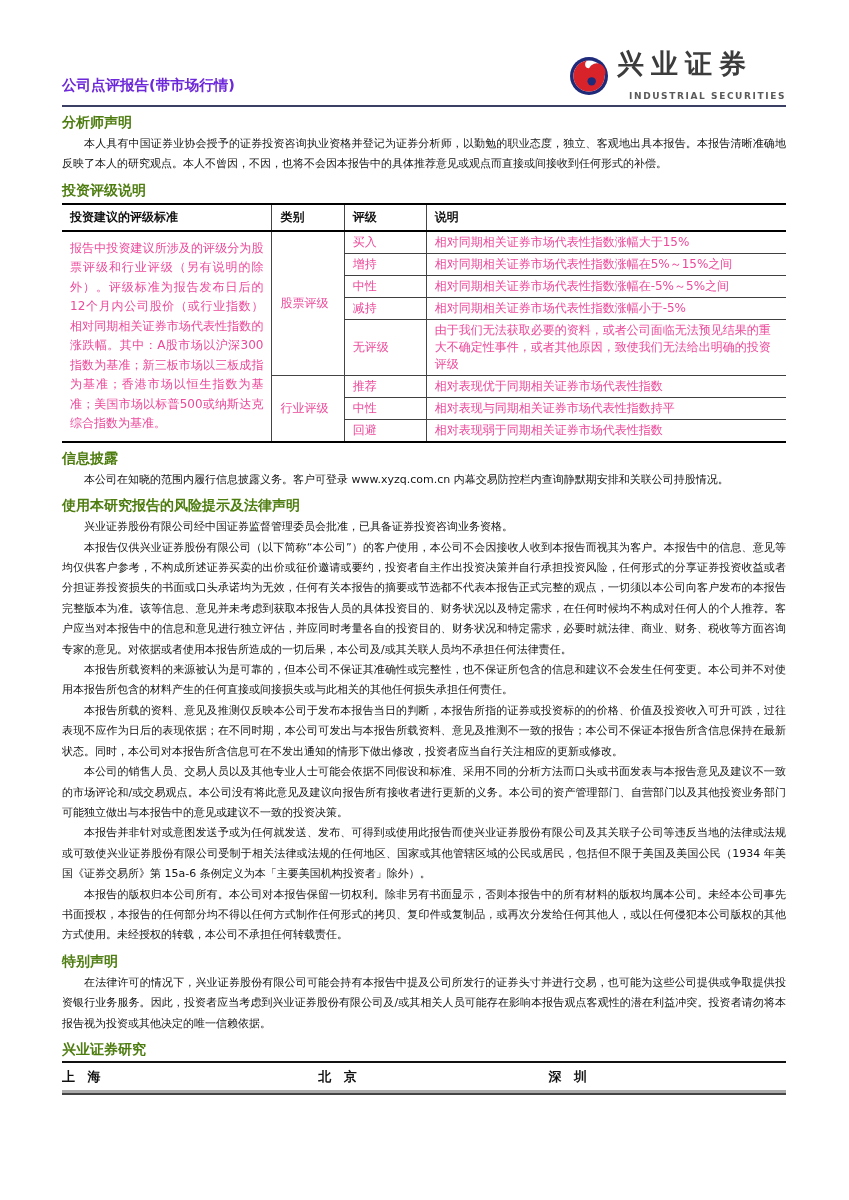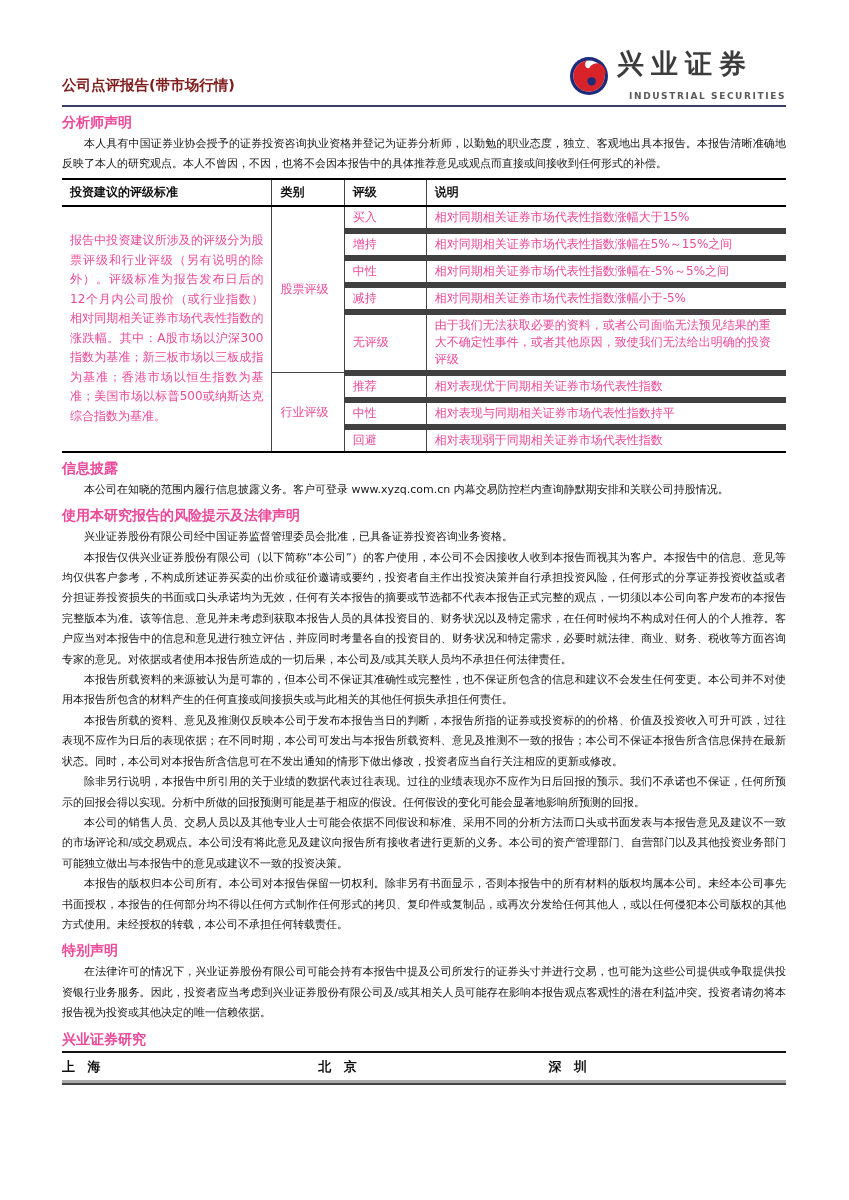--- a/index.html
+++ b/index.html
@@ -2,42 +2,42 @@
 <html><head>
 <meta charset="utf-8">
 <style>
   * { margin:0; padding:0; box-sizing:border-box; }
   html,body { width:849px; height:1200px; background:#ffffff; overflow:hidden;
     font-family:"DejaVu Sans","Liberation Sans",sans-serif; color:#111; }
   .page { width:849px; height:1200px; padding:50px 63px 0 62px; position:relative; }
 
   
   .hdr { display:flex; justify-content:space-between; align-items:flex-end; }
-  .hdr-title { font-size:14.5px; font-weight:bold; color:#7f1d1d; padding-bottom:6px; }
+  .hdr-title { font-size:14.5px; font-weight:bold; color:#6d28d9; padding-bottom:6px; }
   .logo { display:flex; align-items:center; gap:9px; }
   .logo svg { width:38px; height:38px; }
   .logo-txt { display:flex; flex-direction:column; line-height:1;gap:12px; }
   .logo-cn { font-size:27px; font-weight:bold; color:#3c3c3c; letter-spacing:7px; }
   .logo-en { font-size:9px; color:#5a5a5a; letter-spacing:1.6px; font-weight:bold; margin-top:3px;padding-left:12px; }
   .hdr-rule { border-top:2px solid #3a3f63; margin-top:4px; }
 
   
-  .sec-title { font-size:14px; font-weight:bold; color:#ec4899; line-height:19px; margin:6px 0 2px 0; }
+  .sec-title { font-size:14px; font-weight:bold; color:#4d7c0f; line-height:19px; margin:6px 0 2px 0; }
   p.body { font-size:11px; line-height:20.4px; text-indent:2em; text-align:justify; color:#141414; }
 
   
   table.rating { width:100%; border-collapse:collapse; border-top:2px solid #000;
     border-bottom:2px solid #000; margin:3px 0 2px 0; table-layout:fixed; }
   table.rating th { font-size:12px; font-weight:bold; text-align:left; padding:4px 8px;
     border-bottom:2px solid #000; }
   table.rating td { font-size:12px; padding:2px 8px; vertical-align:middle; color:#ec4899; }
   .col1 { width:29%; } .col2 { width:10%; } .col3 { width:11.3%; } .col4 { width:49.7%; }
   .vl { border-left:1px solid #444; }
   td.criteria { line-height:19.5px; vertical-align:top; padding-top:5px; text-align:justify; }
-  td.rb { border-bottom:6px solid #404040; }
+  td.rb { border-bottom:1px solid #404040; }
   td.cat { text-align:left; padding-left:10px; }
   td.catb { border-bottom:1px solid #444;font-family:Liberation Mono, monospace; }
 
   
   .offices { border-top:2px solid #111; border-bottom:2px solid #444; margin-top:2px;
     display:grid; grid-template-columns:35.4% 31.8% 32.8%; }
   .office .city { font-size:13px; font-weight:bold; padding:5px 0 4px 0;
     border-bottom:3px solid #aaaaaa; letter-spacing:4px; }
 </style>
 </head>
@@ -58,20 +58,21 @@
         <span class="logo-cn">兴业证券</span>
         <span class="logo-en">INDUSTRIAL SECURITIES</span>
       </div>
     </div>
   </div>
   <div class="hdr-rule"></div>
 
   <div class="sec-title">分析师声明</div>
   <p class="body">本人具有中国证券业协会授予的证券投资咨询执业资格并登记为证券分析师，以勤勉的职业态度，独立、客观地出具本报告。本报告清晰准确地反映了本人的研究观点。本人不曾因，不因，也将不会因本报告中的具体推荐意见或观点而直接或间接收到任何形式的补偿。</p>
 
+  <div class="sec-title">投资评级说明</div>
   <table class="rating">
     <thead>
       <tr>
         <th class="col1">投资建议的评级标准</th>
         <th class="col2 vl">类别</th>
         <th class="col3 vl">评级</th>
         <th class="col4 vl">说明</th>
       </tr>
     </thead>
     <tbody>
@@ -114,22 +115,22 @@
   </table>
 
   <div class="sec-title">信息披露</div>
   <p class="body">本公司在知晓的范围内履行信息披露义务。客户可登录 www.xyzq.com.cn 内幕交易防控栏内查询静默期安排和关联公司持股情况。</p>
 
   <div class="sec-title">使用本研究报告的风险提示及法律声明</div>
   <p class="body">兴业证券股份有限公司经中国证券监督管理委员会批准，已具备证券投资咨询业务资格。</p>
   <p class="body">本报告仅供兴业证券股份有限公司（以下简称“本公司”）的客户使用，本公司不会因接收人收到本报告而视其为客户。本报告中的信息、意见等均仅供客户参考，不构成所述证券买卖的出价或征价邀请或要约，投资者自主作出投资决策并自行承担投资风险，任何形式的分享证券投资收益或者分担证券投资损失的书面或口头承诺均为无效，任何有关本报告的摘要或节选都不代表本报告正式完整的观点，一切须以本公司向客户发布的本报告完整版本为准。该等信息、意见并未考虑到获取本报告人员的具体投资目的、财务状况以及特定需求，在任何时候均不构成对任何人的个人推荐。客户应当对本报告中的信息和意见进行独立评估，并应同时考量各自的投资目的、财务状况和特定需求，必要时就法律、商业、财务、税收等方面咨询专家的意见。对依据或者使用本报告所造成的一切后果，本公司及/或其关联人员均不承担任何法律责任。</p>
   <p class="body">本报告所载资料的来源被认为是可靠的，但本公司不保证其准确性或完整性，也不保证所包含的信息和建议不会发生任何变更。本公司并不对使用本报告所包含的材料产生的任何直接或间接损失或与此相关的其他任何损失承担任何责任。</p>
   <p class="body">本报告所载的资料、意见及推测仅反映本公司于发布本报告当日的判断，本报告所指的证券或投资标的的价格、价值及投资收入可升可跌，过往表现不应作为日后的表现依据；在不同时期，本公司可发出与本报告所载资料、意见及推测不一致的报告；本公司不保证本报告所含信息保持在最新状态。同时，本公司对本报告所含信息可在不发出通知的情形下做出修改，投资者应当自行关注相应的更新或修改。</p>
-  <p class="body">除非另行说明，本报告中所引用的关于业绩的数据代表过往表现。过往的业绩表现亦不应作为日后回报的预示。我们不承诺也不保证，任何所预示的回报会得以实现。分析中所做的回报预测可能是基于相应的假设。任何假设的变化可能会显著地影响所预测的回报。</p>
   <p class="body">本公司的销售人员、交易人员以及其他专业人士可能会依据不同假设和标准、采用不同的分析方法而口头或书面发表与本报告意见及建议不一致的市场评论和/或交易观点。本公司没有将此意见及建议向报告所有接收者进行更新的义务。本公司的资产管理部门、自营部门以及其他投资业务部门可能独立做出与本报告中的意见或建议不一致的投资决策。</p>
+  <p class="body">本报告并非针对或意图发送予或为任何就发送、发布、可得到或使用此报告而使兴业证券股份有限公司及其关联子公司等违反当地的法律或法规或可致使兴业证券股份有限公司受制于相关法律或法规的任何地区、国家或其他管辖区域的公民或居民，包括但不限于美国及美国公民（1934 年美国《证券交易所》第 15a-6 条例定义为本「主要美国机构投资者」除外）。</p>
   <p class="body">本报告的版权归本公司所有。本公司对本报告保留一切权利。除非另有书面显示，否则本报告中的所有材料的版权均属本公司。未经本公司事先书面授权，本报告的任何部分均不得以任何方式制作任何形式的拷贝、复印件或复制品，或再次分发给任何其他人，或以任何侵犯本公司版权的其他方式使用。未经授权的转载，本公司不承担任何转载责任。</p>
 
   <div class="sec-title">特别声明</div>
   <p class="body">在法律许可的情况下，兴业证券股份有限公司可能会持有本报告中提及公司所发行的证券头寸并进行交易，也可能为这些公司提供或争取提供投资银行业务服务。因此，投资者应当考虑到兴业证券股份有限公司及/或其相关人员可能存在影响本报告观点客观性的潜在利益冲突。投资者请勿将本报告视为投资或其他决定的唯一信赖依据。</p>
 
   <div class="sec-title">兴业证券研究</div>
   <div class="offices">
     <div class="office">
       <div class="city">上 海</div>
 

